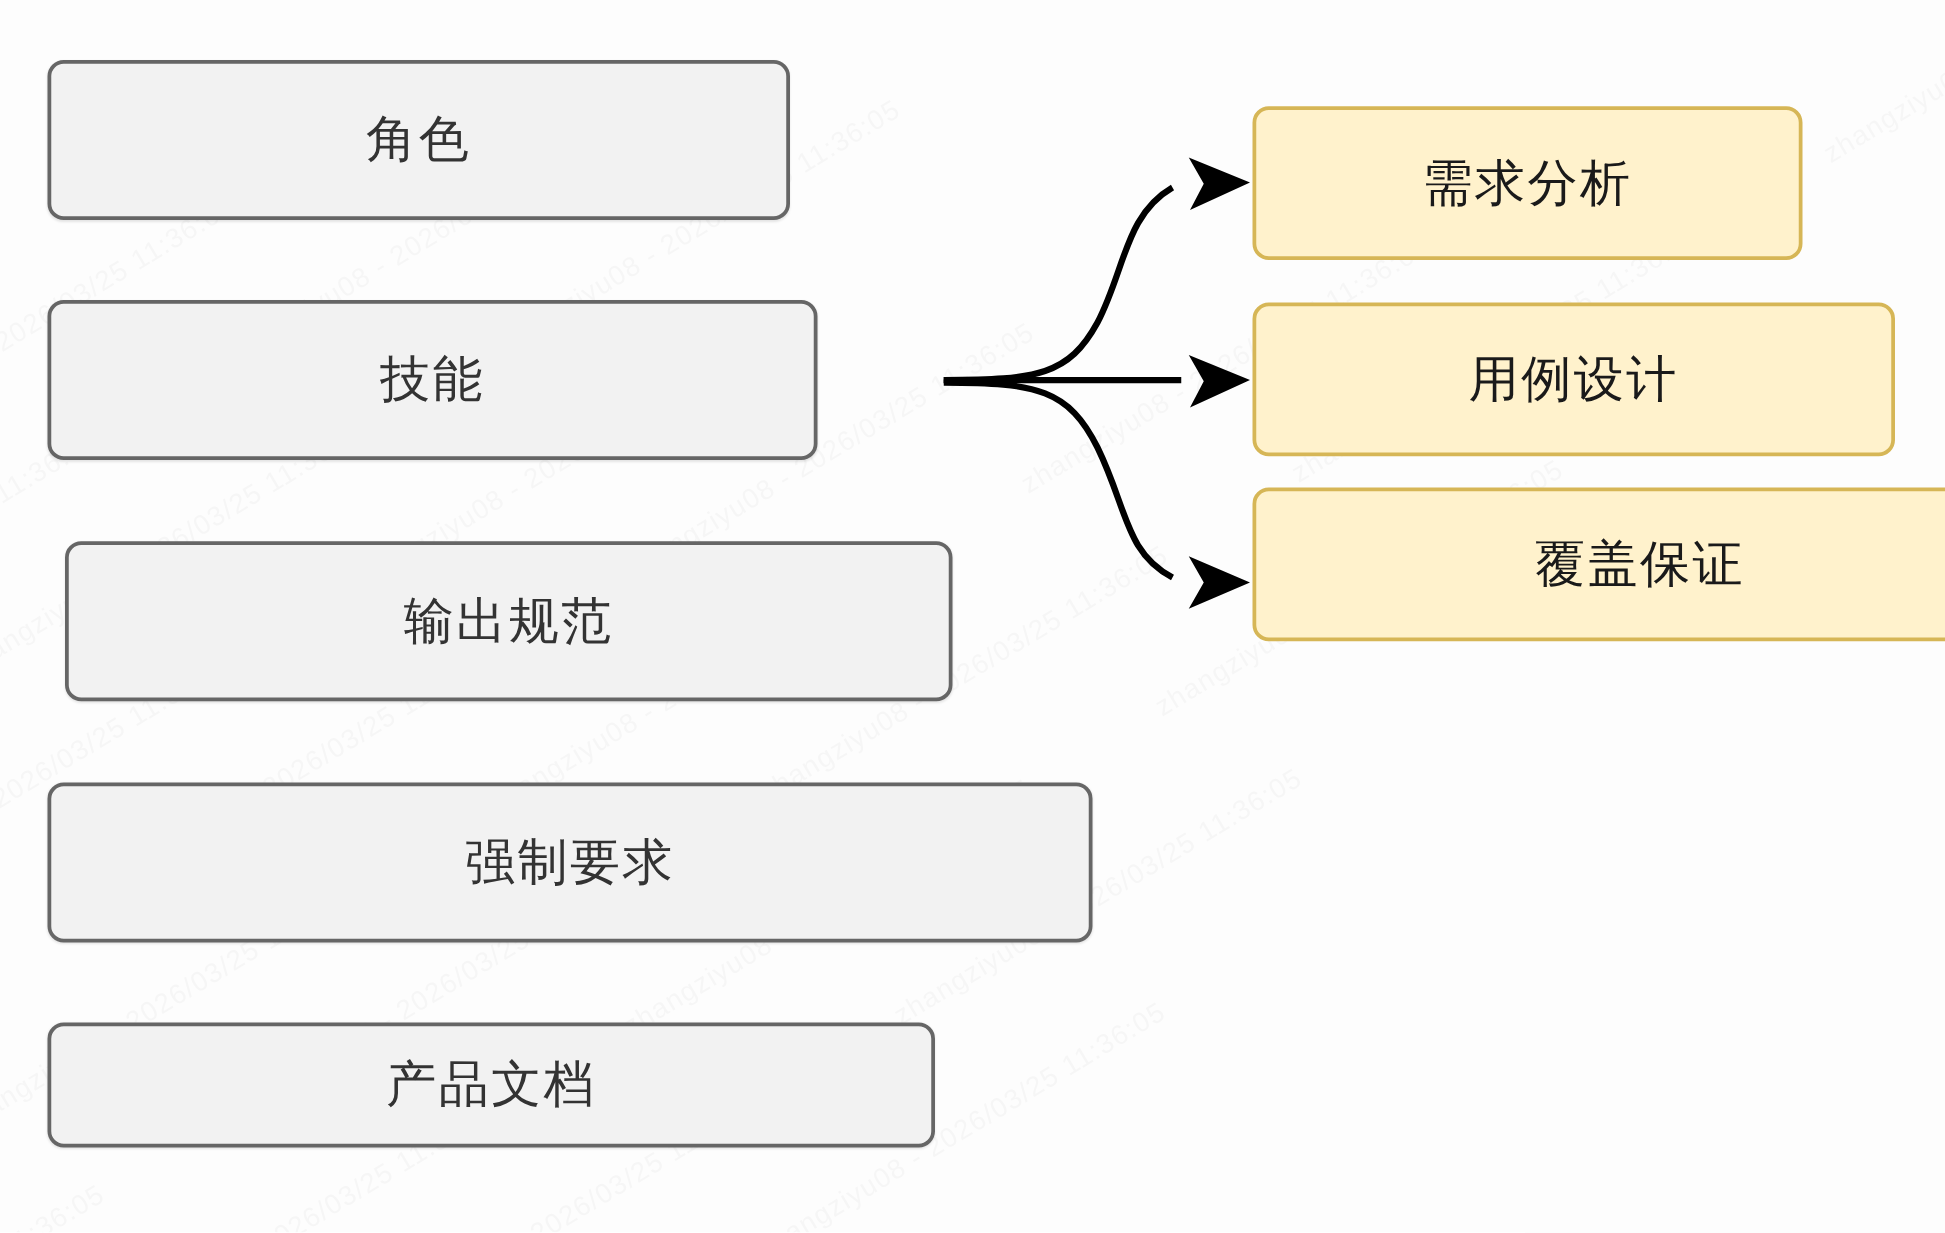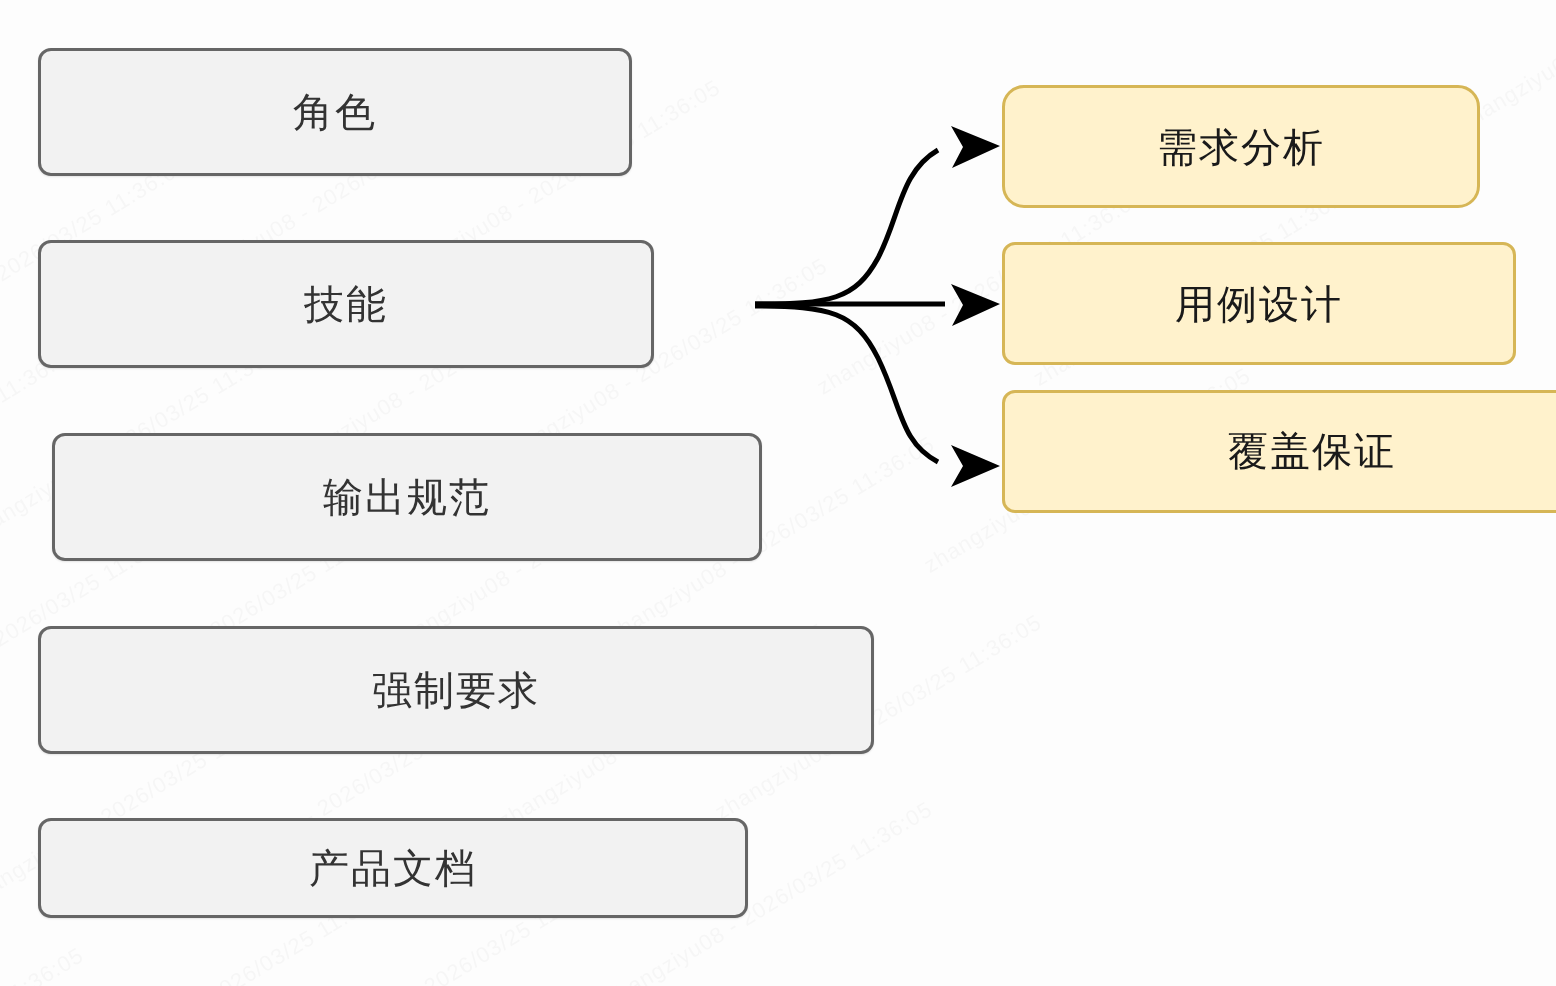--- a/index.html
+++ b/index.html
@@ -207,21 +207,21 @@
       </div>
       <div class="node gray" style="left: 52px; top: 433px; width: 710px; height: 128px;">
         <span class="node-label">输出规范</span>
       </div>
       <div class="node gray" style="left: 38px; top: 626px; width: 836px; height: 128px;">
         <span class="node-label">强制要求</span>
       </div>
       <div class="node gray" style="left: 38px; top: 818px; width: 710px; height: 100px;">
         <span class="node-label">产品文档</span>
       </div>
-      <div class="node yellow" style="left: 1002px; top: 85px; width: 478px; height: 123px; border-radius: 22px;">
+      <div class="node yellow" style="left: 1002px; top: 85px; width: 440px; height: 123px;">
         <span class="node-label">需求分析</span>
       </div>
       <div class="node yellow" style="left: 1002px; top: 242px; width: 514px; height: 123px;">
         <span class="node-label">用例设计</span>
       </div>
       <div class="node yellow" style="left: 1002px; top: 390px; width: 620px; height: 123px; font-family: Liberation Serif, serif;">
         <span class="node-label">覆盖保证</span>
       </div>
     </div>
 

